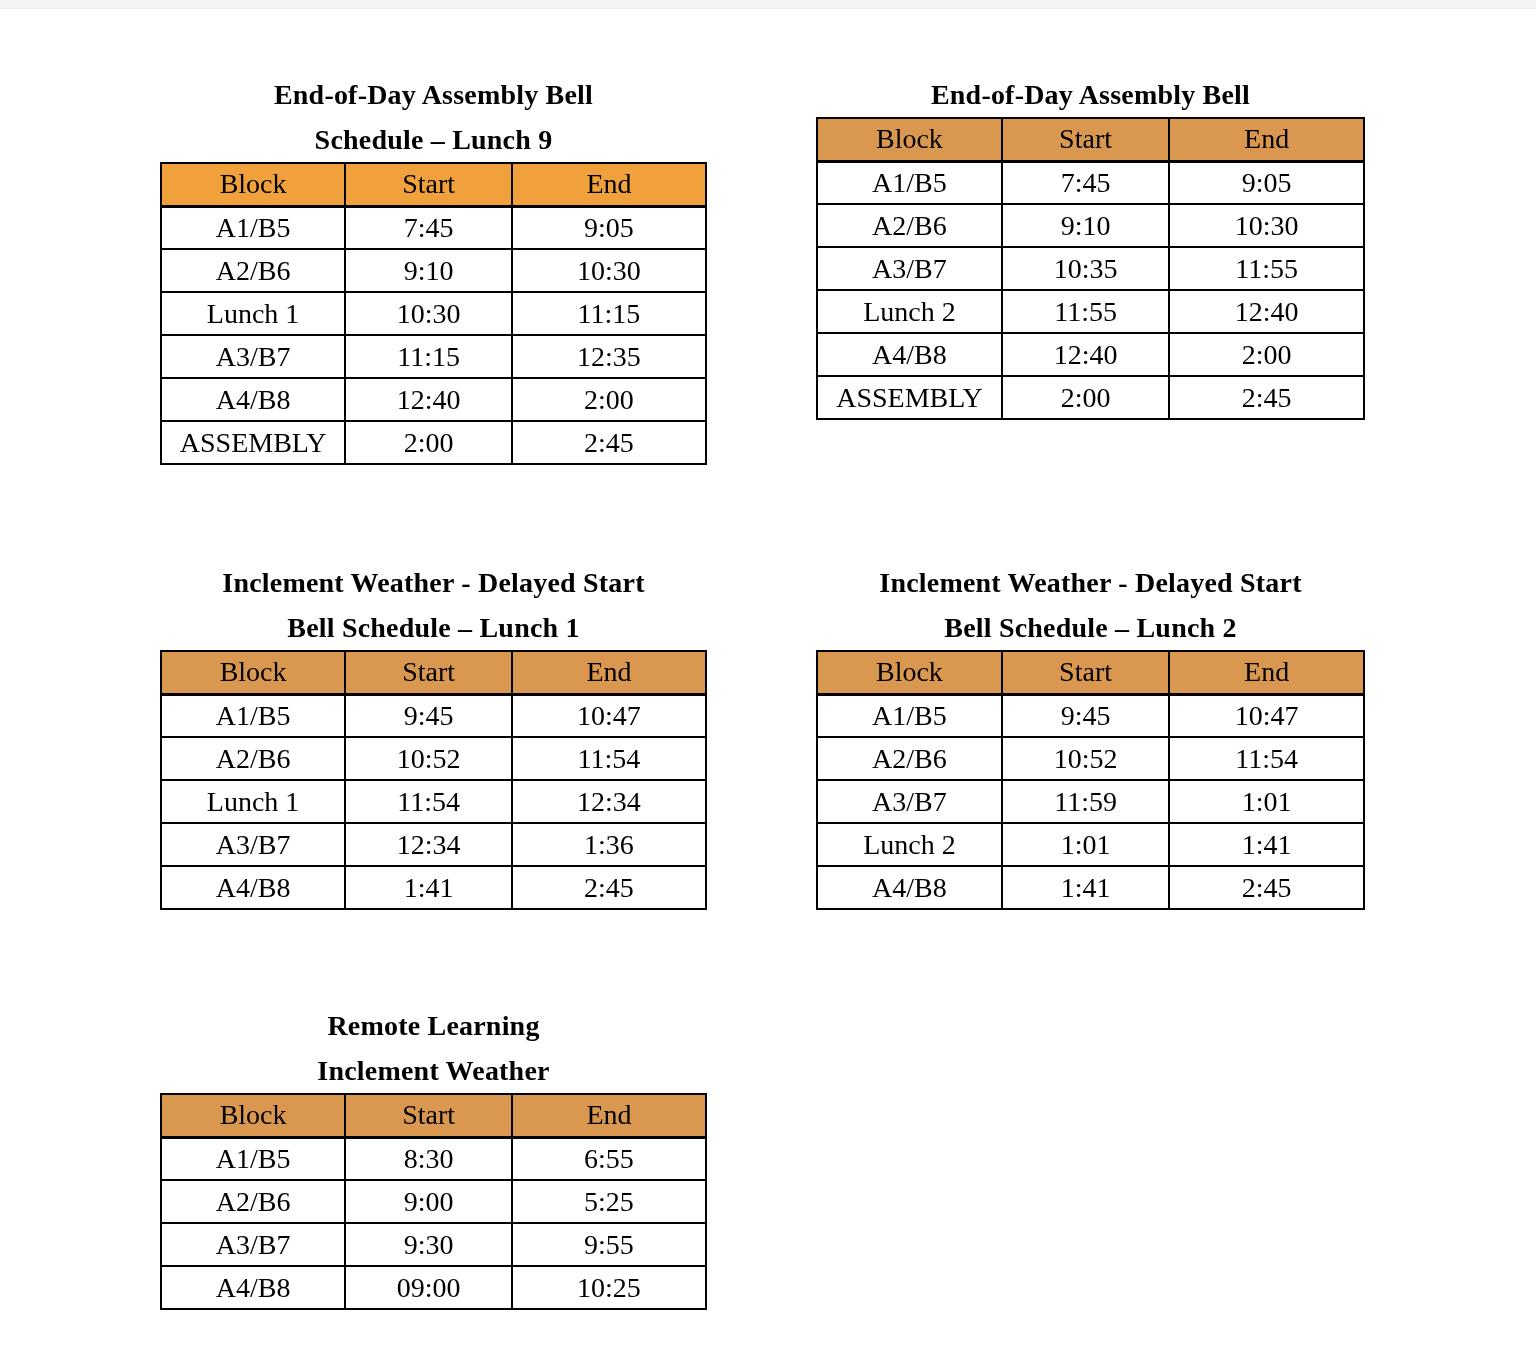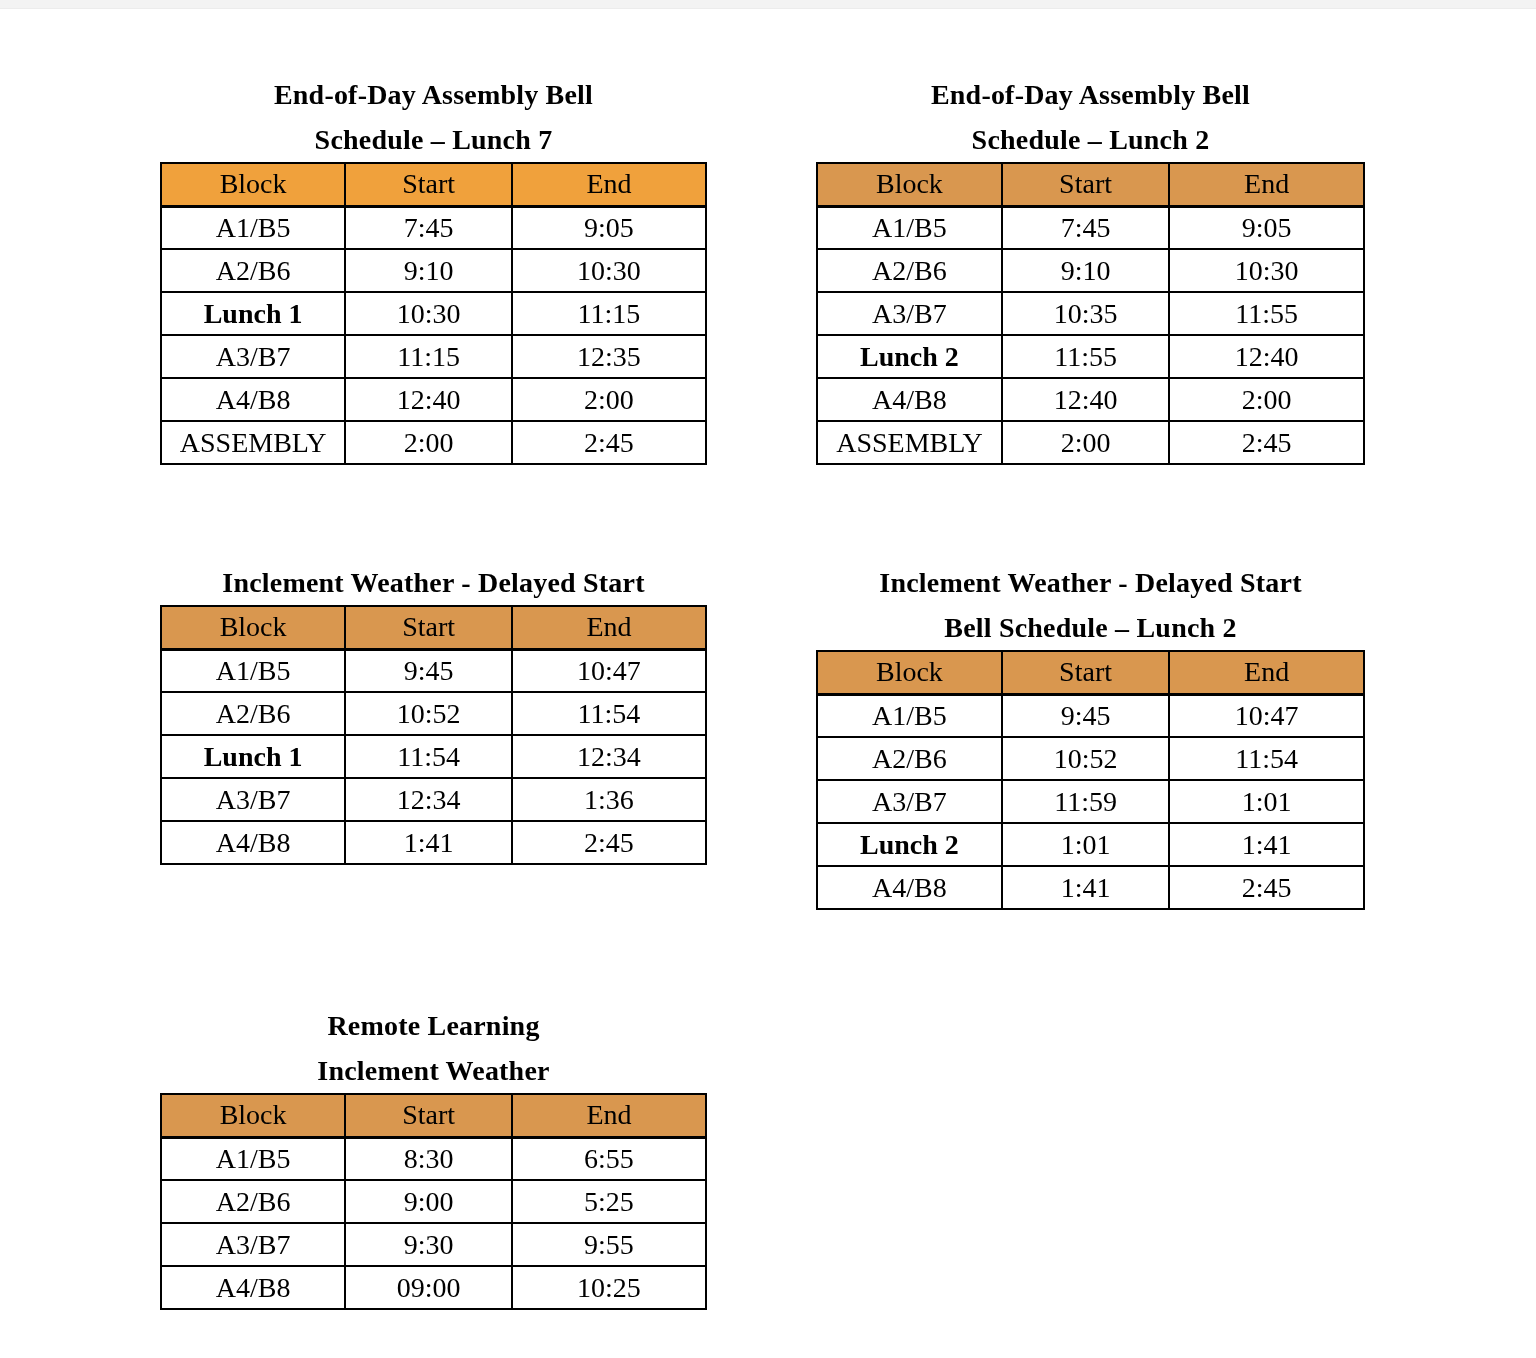--- a/index.html
+++ b/index.html
@@ -44,32 +44,32 @@
     font-size: 28px;
     font-weight: 400;
     padding: 0 4px;
     overflow: hidden;
     white-space: nowrap;
   }
   table.bell thead th {
     border-bottom-width: 3px;
     font-weight: 400;
   }
-  table.bell td.bold { font-weight: 700; }
+  table.bell td.bold { font-weight: 400; }
 </style>
 </head>
 <body>
 
 <div class="page">
   <div class="top-edge"></div>
 
   <section class="tbl-section" style="left:160px; top:72px; width:547px;">
     <div class="tbl-title">
       <div>End-of-Day Assembly Bell</div>
-      <div>Schedule – Lunch 7</div>
+      <div>Schedule – Lunch 9</div>
     </div>
     <table class="bell">
       <colgroup>
           <col style="width:33.8%">
           <col style="width:30.6%">
           <col style="width:35.6%">
         </colgroup>
     <thead>
           <tr>
             <th style="background: rgb(240, 161, 60);">Block</th>
@@ -108,21 +108,20 @@
             <td>2:00</td>
             <td>2:45</td>
           </tr>
         </tbody>
       </table>
   </section>
 
   <section class="tbl-section" style="left:816px; top:72px; width:549px;">
     <div class="tbl-title">
       <div>End-of-Day Assembly Bell</div>
-      <div>Schedule – Lunch 2</div>
     </div>
     <table class="bell">
       <colgroup>
           <col style="width:33.8%">
           <col style="width:30.6%">
           <col style="width:35.6%">
         </colgroup>
     <thead>
           <tr>
             <th style="background: rgb(217, 151, 79);">Block</th>
@@ -161,20 +160,21 @@
             <td>2:00</td>
             <td>2:45</td>
           </tr>
         </tbody>
       </table>
   </section>
 
   <section class="tbl-section" style="left:160px; top:560px; width:547px;">
     <div class="tbl-title">
       <div>Inclement Weather - Delayed Start</div>
+      <div>Bell Schedule – Lunch 1</div>
     </div>
     <table class="bell">
       <colgroup>
           <col style="width:33.8%">
           <col style="width:30.6%">
           <col style="width:35.6%">
         </colgroup>
     <thead>
           <tr>
             <th style="background: rgb(217, 151, 79);">Block</th>

